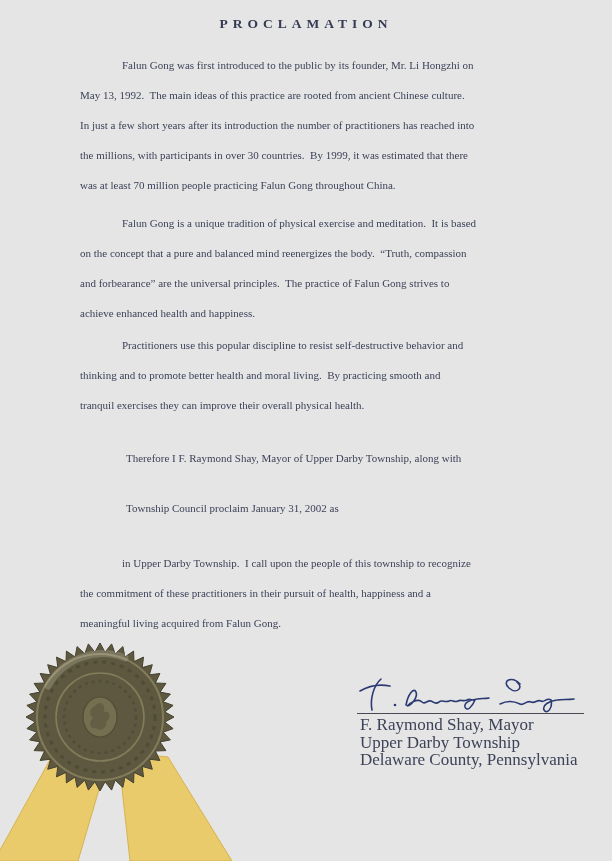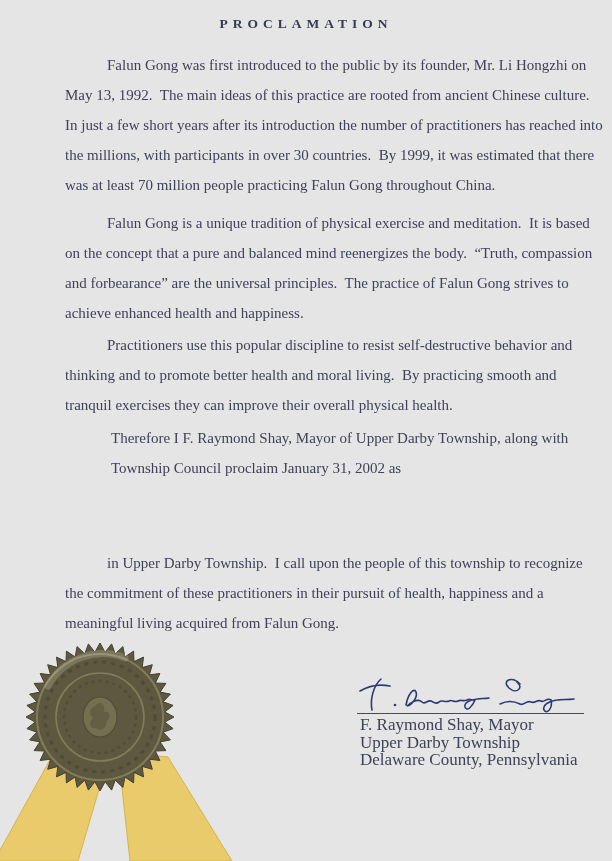--- a/index.html
+++ b/index.html
@@ -10,27 +10,27 @@
     overflow:hidden;
     font-family:"Liberation Serif", serif;
     color:var(--ink,#3d4258);
   }
   .doc-title{
     position:absolute;top:16px;left:0;width:612px;
     text-align:center;font-weight:bold;font-size:13.5px;
     letter-spacing:5px;color:var(--title,#343b52);
   }
   .para{
-    position:absolute;left:65px;width:500px;
-    font-size:15px;line-height:30px;white-space:pre;
+    position:absolute;left:80px;width:500px;
+    font-size:11px;line-height:30px;white-space:pre;
     color:var(--ink,#3d4258);
   }
   .para .line{height:30px;}
   .para.indent-first .line:first-child{text-indent:42px;}
-  .para.indent-all .line{text-indent:46px;}
+  .para.indent-all .line{text-indent:46px;margin-top:20px;}
   .p1{top:50px;}
   .p2{top:208px;}
   .p3{top:330px;}
   .p4{top:423px;}
   .p5{top:548px;}
   .day-heading{
     position:absolute;top:508px;left:0;width:612px;
     text-align:center;font-weight:bold;font-size:13.5px;
     letter-spacing:0.5px;color:var(--title,#343b52);
   }

